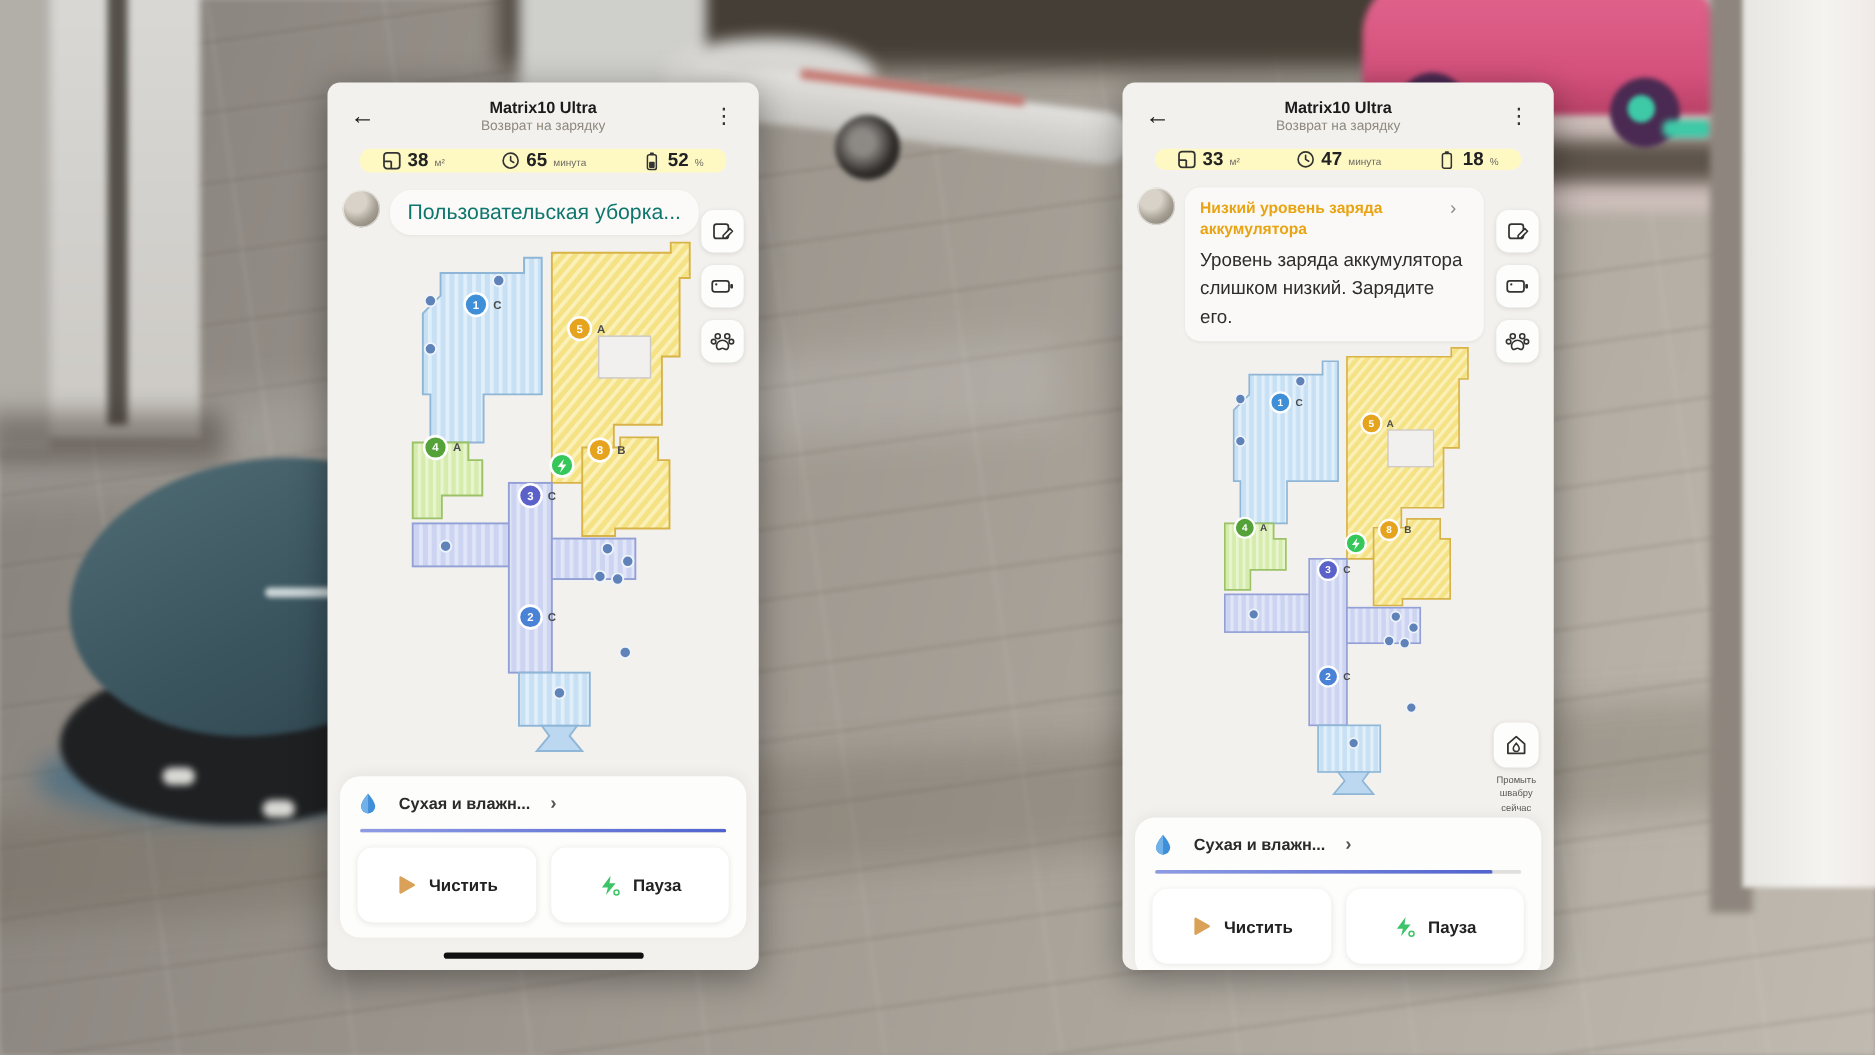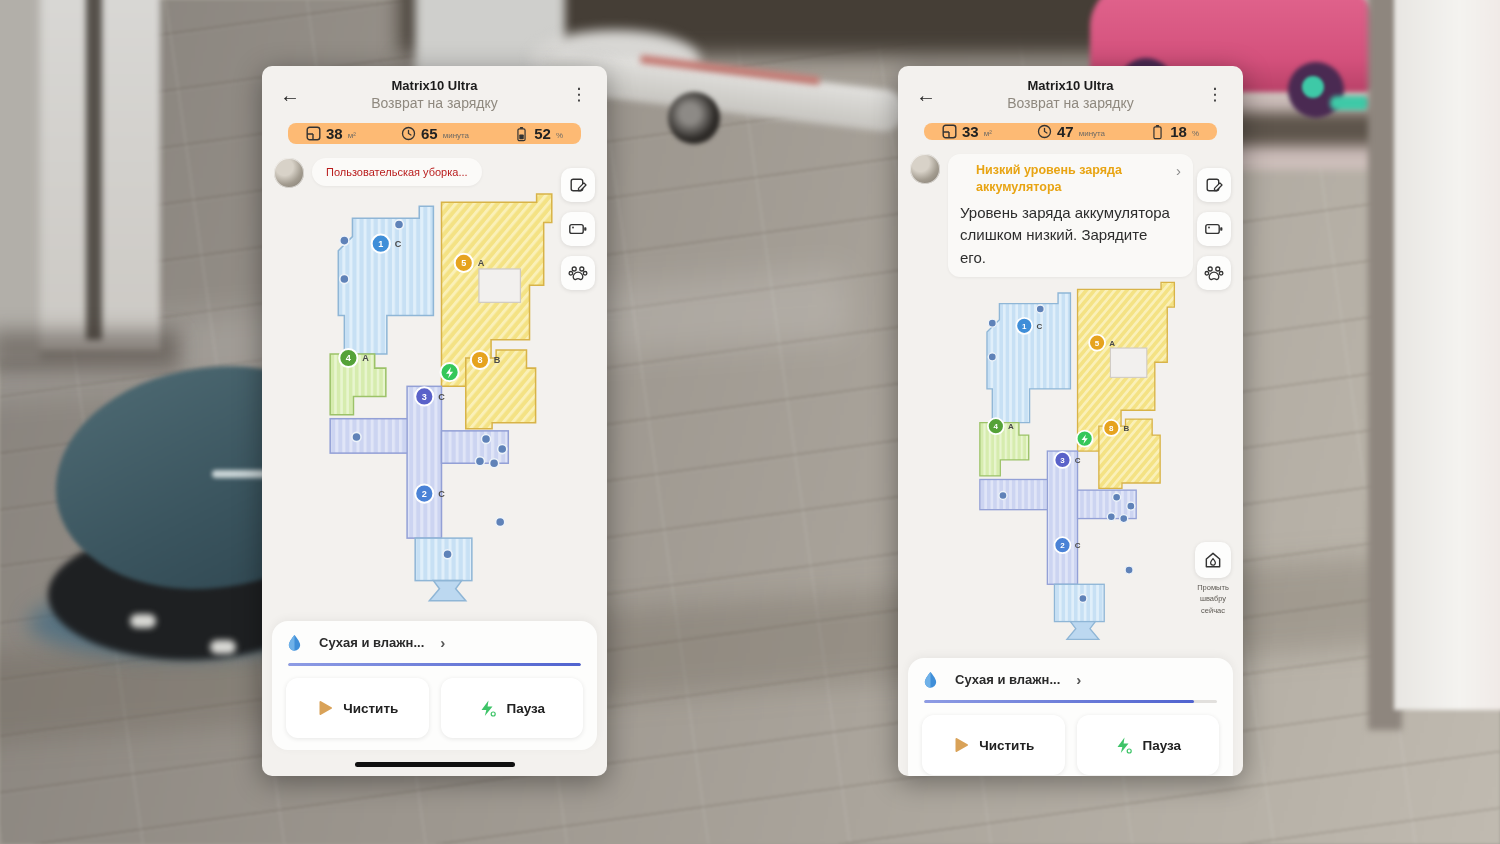--- a/index.html
+++ b/index.html
@@ -53,46 +53,46 @@
   .robot-dot.d1{left:130px;top:614px;}
   .robot-dot.d2{left:210px;top:640px;}
   
   .phone{position:absolute;top:66px;width:345px;height:710px;background:#f3f1ee;border-radius:10px;
     box-shadow:0 6px 28px rgba(0,0,0,0.38);z-index:10;display:flex;flex-direction:column;overflow:hidden;}
   .phone.left{left:262px;} .phone.right{left:898px;}
   .ph-header{display:grid;grid-template-columns:40px 1fr 40px;align-items:center;padding:12px 8px 2px;}
   .back{font-size:20px;color:#222;text-align:center;cursor:pointer;line-height:1;}
   .ttl{text-align:center;}
   .ttl .t1{font-size:13px;font-weight:700;color:#1b1b1b;}
-  .ttl .t2{font-size:14px;color:#8f897f;margin-top:2px;}
+  .ttl .t2{font-size:11px;color:#8f897f;margin-top:2px;}
   .kebab{font-size:17px;color:#333;text-align:center;cursor:pointer;line-height:1;}
-  .stats{margin:10px 26px 0;background:#fdba74;border-radius:8px;height:30px;
+  .stats{margin:10px 26px 0;background:#fef9c3;border-radius:8px;height:30px;
     display:flex;align-items:center;justify-content:space-between;padding:0 18px;}
   .stat{display:flex;align-items:center;gap:5px;}
   .stat svg{display:block;}
   .stat .num{font-size:15px;font-weight:700;color:#222;}
   .stat .unit{font-size:8px;color:#6e6a64;position:relative;top:2px;}
   .status-row{display:flex;align-items:flex-start;gap:8px;margin:14px 12px 0;max-width:262px;}
   .avatar{width:30px;height:30px;border-radius:50%;flex:none;
     background:radial-gradient(circle at 35% 30%,#d8d2c8 0 30%,#a39c90 60%,#7c756a 100%);
     box-shadow:inset 0 0 0 1px rgba(255,255,255,.6);}
-  .pill{background:#fbfaf8;border-radius:17px;padding:8px 14px;font-size:11px;color:#b91c1c;
+  .pill{background:#fbfaf8;border-radius:17px;padding:8px 14px;font-size:17px;color:#0f766e;
     box-shadow:0 1px 3px rgba(0,0,0,0.05);white-space:nowrap;}
   .warnbox{background:#faf9f7;border-radius:12px;padding:8px 12px;box-shadow:0 1px 3px rgba(0,0,0,0.05);}
   .warn-head{display:flex;gap:10px;}
-  .warn-title{font-size:12.5px;font-weight:700;color:#e8a413;line-height:1.35;width:190px;margin-left:16px;}
+  .warn-title{font-size:12.5px;font-weight:700;color:#e8a413;line-height:1.35;width:190px;}
   .warn-chev{font-size:15px;color:#8a8a8a;}
   .warn-body{font-size:15px;color:#2d2d2d;line-height:1.5;margin-top:6px;width:215px;}
   .icon-stack{position:absolute;right:12px;top:102px;display:flex;flex-direction:column;gap:10px;z-index:5;}
   .icon-btn{width:34px;height:34px;background:#fdfdfc;border-radius:10px;display:flex;align-items:center;
     justify-content:center;box-shadow:0 1px 4px rgba(0,0,0,0.10);cursor:pointer;}
   .map-wrap{flex:1;display:flex;align-items:center;justify-content:center;position:relative;}
   .map-svg{display:block;margin-left:14px;}
   .map-svg text{font-family:"Liberation Sans",sans-serif;}
-  .mop-btn{position:absolute;right:10px;top:476px;width:40px;text-align:center;z-index:6;cursor:pointer;}
+  .mop-btn{position:absolute;right:10px;top:512px;width:40px;text-align:center;z-index:6;cursor:pointer;}
   .mop-ic{width:36px;height:36px;background:#fdfdfc;border-radius:10px;display:flex;align-items:center;
     justify-content:center;box-shadow:0 1px 4px rgba(0,0,0,0.10);margin:0 auto;}
   .mop-cap{font-size:7.5px;color:#5c5852;line-height:1.5;margin-top:4px;white-space:pre-line;}
   .bottom-card{margin:8px 10px 0;background:#fdfdfc;border-radius:16px;padding:12px 14px 12px;
     box-shadow:0 -2px 10px rgba(0,0,0,0.05);}
   .mode-row{display:flex;align-items:center;gap:16px;cursor:pointer;}
   .mode-label{font-size:13px;font-weight:700;color:#2b2b2b;}
   .mode-chev{font-size:15px;color:#555;font-weight:700;}
   .progress{height:3px;border-radius:2px;background:#e2e0dd;margin:11px 2px 0;overflow:hidden;}
   .progress-fill{height:100%;border-radius:2px;background:linear-gradient(90deg,#8e9ce4,#5063cf);}

